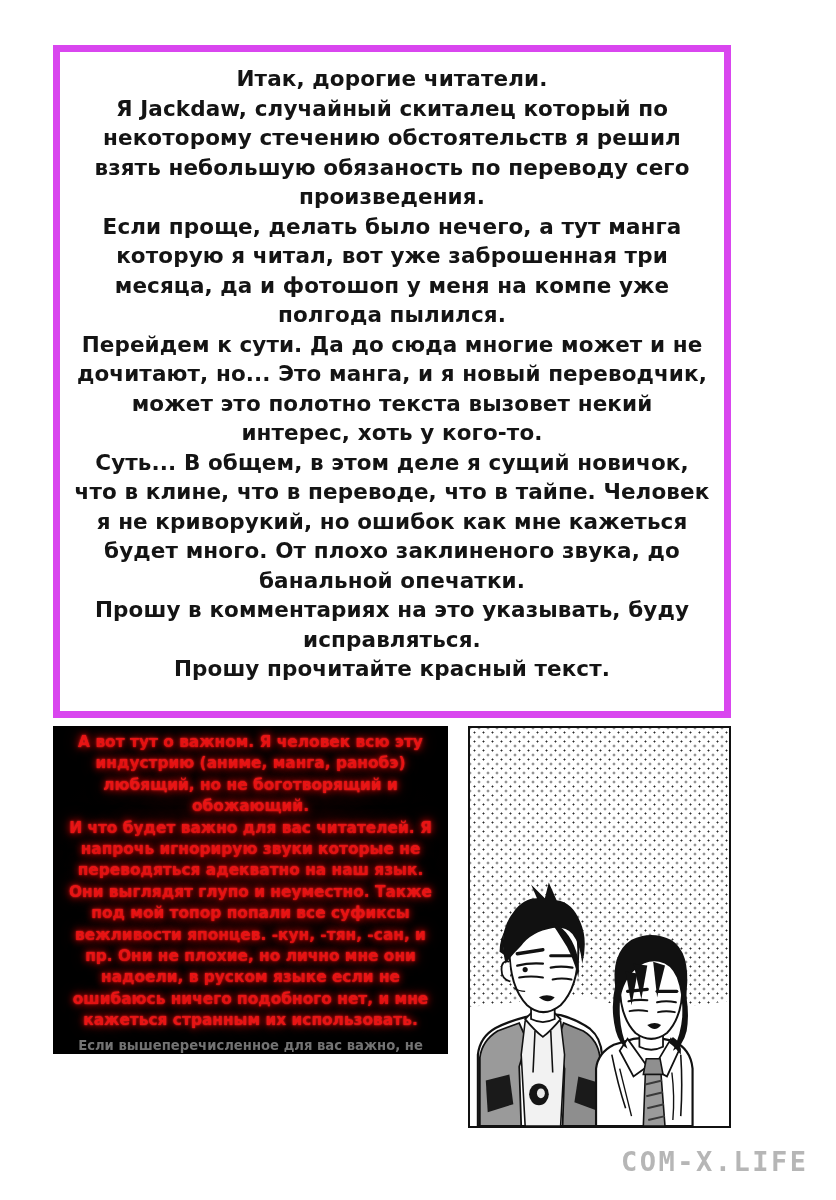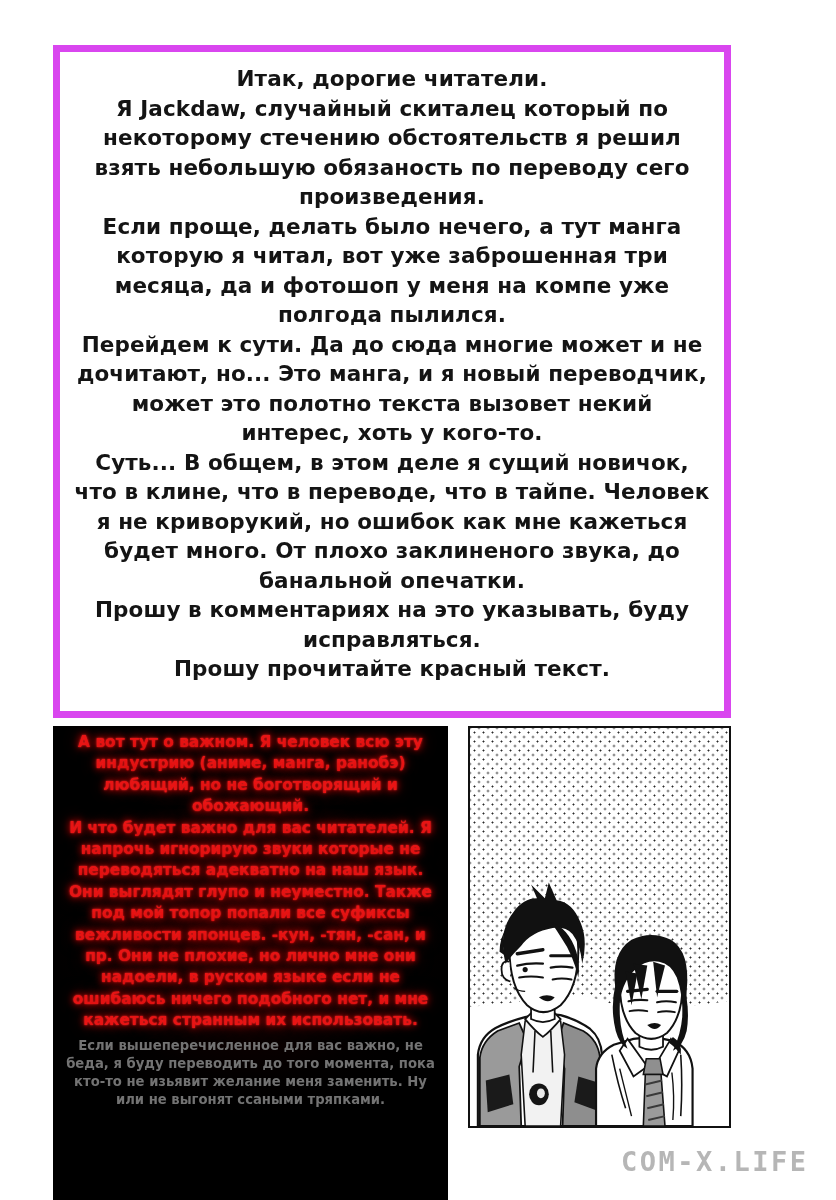--- a/index.html
+++ b/index.html
@@ -37,21 +37,21 @@
     letter-spacing: 0.1px;
     white-space: pre-line;
   }
 
   
   #warning-panel {
     position: absolute;
     left: 53px;
     top: 726px;
     width: 395px;
-    height: 474px;
+    height: 328px;
     background: #000000;
     box-sizing: border-box;
     overflow: hidden;
   }
   #warning-panel::before {
     
     content: "";
     position: absolute;
     left: 0; top: 0; right: 0; bottom: 0;
     background:

